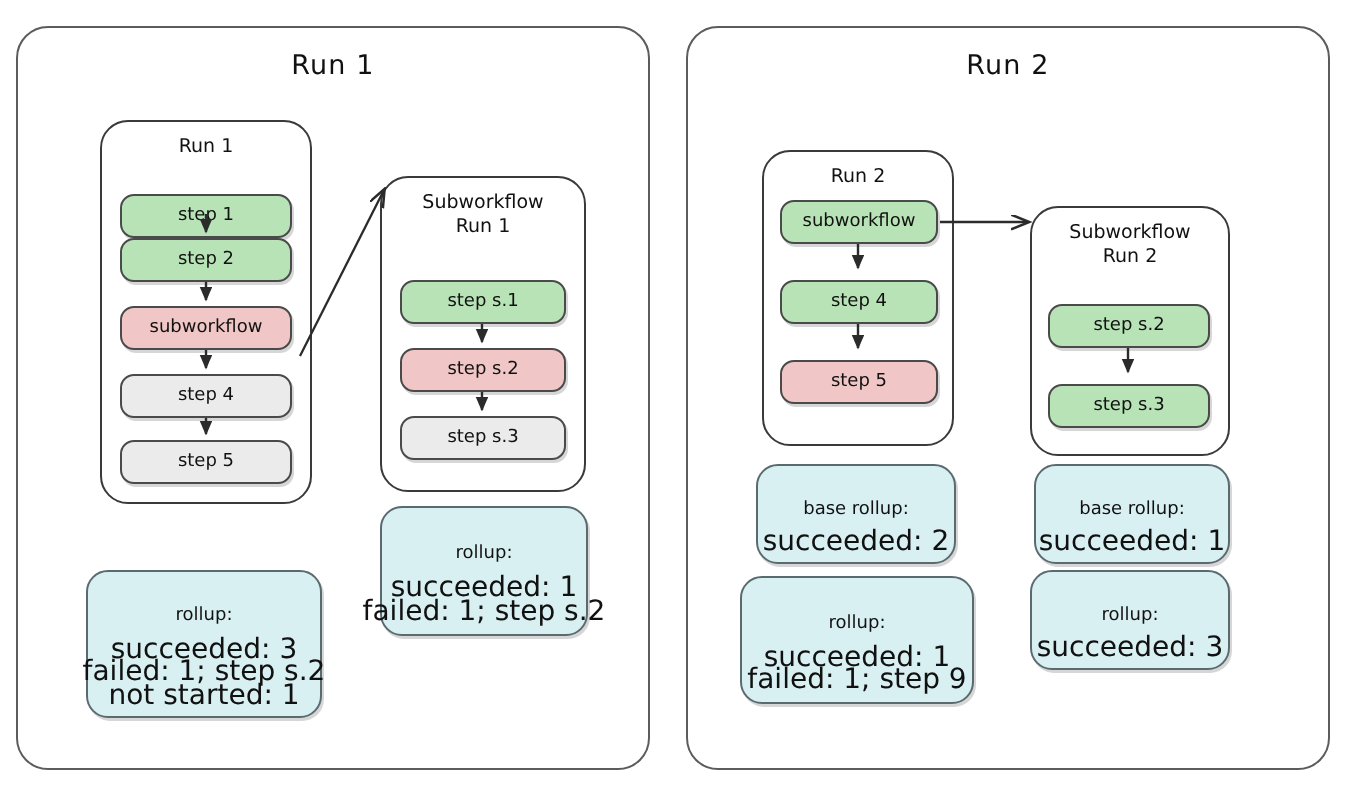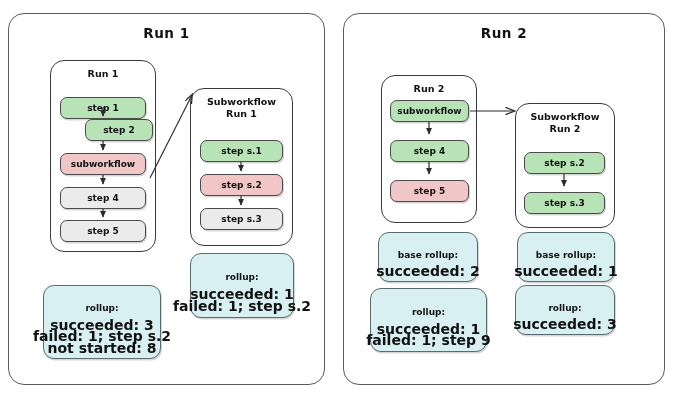--- a/index.html
+++ b/index.html
@@ -13,21 +13,20 @@
     height: 397px;
     font-family: "DejaVu Sans", sans-serif;
     color: #1a1a1a;
     overflow: hidden;
     position: relative;
   }
   #canvas {
     position: relative;
     width: 680px;
     height: 397px;
-    font-weight: bold;
   }
   .panel {
     position: absolute;
     border: 1.6px solid #5c5c5c;
     border-radius: 16px;
     background: #ffffff;
     box-sizing: border-box;
   }
   .panel-title {
     position: absolute;
@@ -115,21 +114,21 @@
   <div class="panel" style="left:8px; top:13px; width:317px; height:372px;">
     <div class="panel-title" style="top:11px;">Run 1</div>
   </div>
 
   <div class="group" style="left:50px; top:60px; width:106px; height:192px;">
     <div class="group-title" style="top:7px;">Run 1</div>
   </div>
   <div class="node green" style="left:60px; top:97px; width:86px; height:22px;">
     <span>step 1</span>
   </div>
-  <div class="node green" style="left:60px; top:119px; width:68px; height:22px;margin-left:25px;">
+  <div class="node green" style="left:60px; top:119px; width:86px; height:22px;">
     <span>step 2</span>
   </div>
   <div class="node red" style="left:60px; top:153px; width:86px; height:22px;">
     <span>subworkflow</span>
   </div>
   <div class="node gray" style="left:60px; top:187px; width:86px; height:22px;">
     <span>step 4</span>
   </div>
   <div class="node gray" style="left:60px; top:220px; width:86px; height:22px;">
     <span>step 5</span>
@@ -146,21 +145,21 @@
     <span>step s.2</span>
   </div>
   <div class="node gray" style="left:200px; top:208px; width:83px; height:22px;">
     <span>step s.3</span>
   </div>
 
   <div class="rollup" style="left:43px; top:285px; width:118px; height:74px;">
     <div class="rl-head">rollup:</div>
     <div class="rl-line">succeeded: 3</div>
     <div class="rl-line">failed: 1; step s.2</div>
-    <div class="rl-line">not started: 8</div>
+    <div class="rl-line">not started: 1</div>
   </div>
 
   <div class="rollup" style="left:190px; top:253px; width:104px; height:65px;">
     <div class="rl-head">rollup:</div>
     <div class="rl-line">succeeded: 1</div>
     <div class="rl-line">failed: 1; step s.2</div>
   </div>
 
   <div class="panel" style="left:343px; top:13px; width:322px; height:372px;">
     <div class="panel-title" style="top:11px;">Run 2</div>

